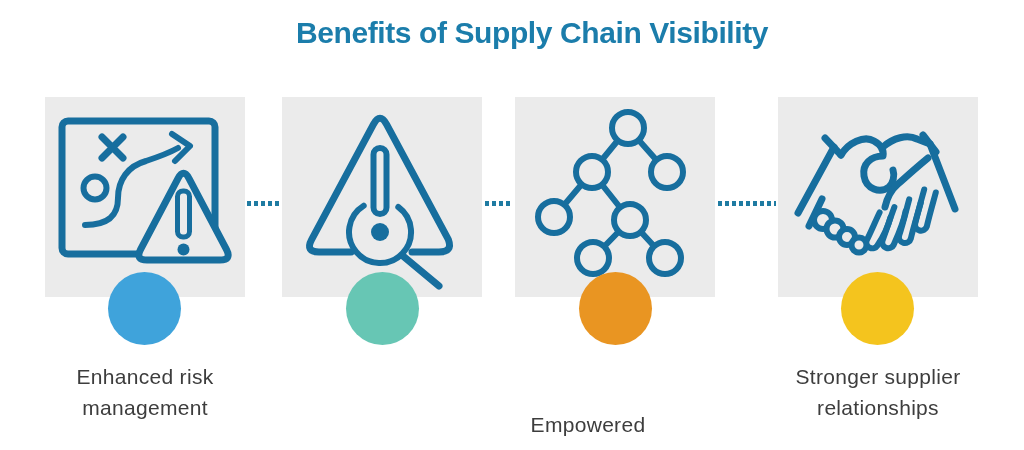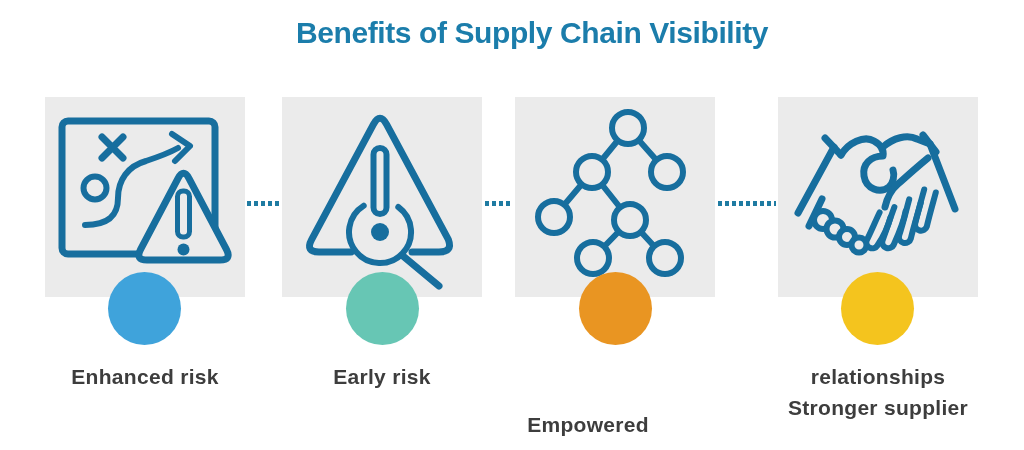--- a/index.html
+++ b/index.html
@@ -40,21 +40,21 @@
   .connector-3 { left:718px; width:58px; }
   .accent-dot {
     position:absolute; top:272px; width:73px; height:73px; border-radius:50%;
   }
   .dot-1 { left:108px; }
   .dot-2 { left:346px; }
   .dot-3 { left:579px; }
   .dot-4 { left:841px; }
   .label {
     position:absolute; top:361px; width:260px; text-align:center;
-    font-size:21px; line-height:31px; font-weight:700;
+    font-size:21px; line-height:31px; font-weight:400;
     letter-spacing:0.3px; color:var(--label-text,#3d3d3d);
   }
   .label-1 { left:15px; }
   .label-2 { left:252px; }
   .label-3 { left:458px;margin-top:48px; }
   .label-4 { left:748px; }
 </style>
 </head>
 <body>
 
@@ -70,36 +70,36 @@
       <path class="s w6" d="M40,128 C64,128 73,118 73,101 C73,83 83,69 101,64 C113,60 124,56 133,51"></path>
       <path class="s w6" d="M127,37 L145,49 L130,64"></path>
       <path class="sf" d="M102,163 L175,163 Q187,163 181.4,152.4 L144.1,81.6 Q138.5,71 132.9,81.6 L95.6,152.4 Q90,163 102,163 Z"></path>
       <rect class="s w5" x="132.5" y="94" width="12" height="46" rx="5.5"></rect>
       <circle class="f" cx="138.5" cy="152.5" r="6"></circle>
     </svg>
   </div>
   <div class="accent-dot dot-1" style="background: rgb(63, 163, 219);"></div>
   <div class="label label-1">
     <div>Enhanced risk</div>
+    <div>management</div>
   </div>
 
   <div class="connector connector-1"></div>
 
   <div class="card card-2">
     <svg class="ic" viewBox="0 0 200 200">
       <path class="s" d="M69,155 L37,155 Q23,155 29.6,142.7 L91.4,27.3 Q98,15 104.6,27.3 L166.4,142.7 Q171,155 157,155 L130,155"></path>
       <rect class="s w6" x="91.5" y="51" width="13" height="66" rx="6.5"></rect>
       <path class="s w6" d="M81.7,108.7 A31,31 0 1 0 116.3,110"></path>
       <path class="s" d="M121,159 L157,189"></path>
       <circle class="f" cx="98" cy="135" r="9"></circle>
     </svg>
   </div>
   <div class="accent-dot dot-2" style="background: rgb(103, 198, 180);"></div>
   <div class="label label-2">
-    <div>Early risk</div>
   </div>
 
   <div class="connector connector-2"></div>
 
   <div class="card card-3">
     <svg class="ic" viewBox="0 0 200 200">
       <path class="s w6" d="M113,31 L77,75 M113,31 L152,75 M77,75 L39,120 M77,75 L115,123 M115,123 L78,161 M115,123 L150,161"></path>
       <circle class="sf w6" cx="113" cy="31" r="16"></circle>
       <circle class="sf w6" cx="77" cy="75" r="16"></circle>
       <circle class="sf w6" cx="152" cy="75" r="16"></circle>
@@ -131,17 +131,17 @@
       <path class="s w6" d="M127.6,114 C126,124 121,136 115.6,148 A6,6 0 0 1 104.4,144 C108,134 112,122 116.4,110"></path>
       <path class="s w6" d="M112.4,120.5 C110,130 105,140 99.4,148.5 A6,6 0 0 1 88.6,143.5 C93,135 97,125 101.6,115.5"></path>
       <circle class="sf w6" cx="45" cy="123" r="9"></circle>
       <circle class="sf w6" cx="57" cy="132" r="8.5"></circle>
       <circle class="sf w6" cx="69" cy="140" r="8"></circle>
       <circle class="sf w6" cx="81" cy="148" r="7.5"></circle>
     </svg>
   </div>
   <div class="accent-dot dot-4" style="background: rgb(244, 196, 30);"></div>
   <div class="label label-4">
+    <div>Stronger supplier</div>
     <div>relationships</div>
-    <div>Stronger supplier</div>
   </div>
 
 </div>
 
 </body></html>

